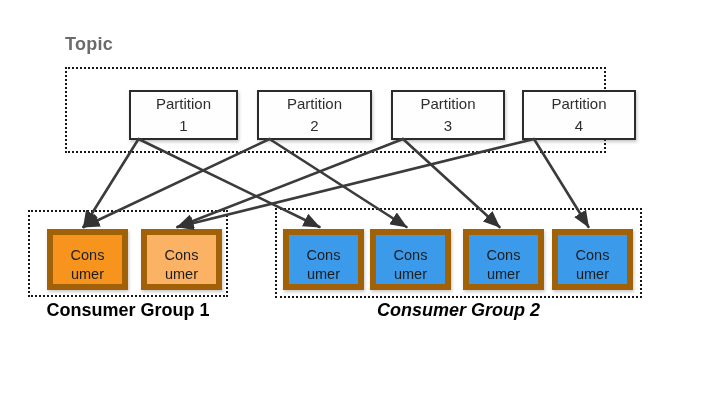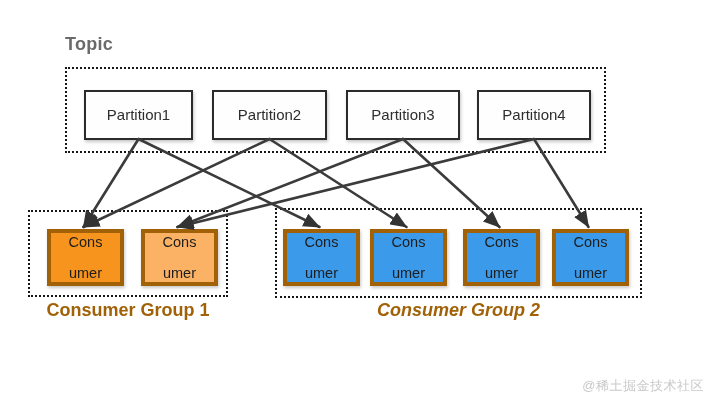--- a/index.html
+++ b/index.html
@@ -10,35 +10,35 @@
   .topic-label{
     position:absolute;left:65px;top:34px;width:541px;text-align:left;
     font-size:18px;font-weight:600;color:#6a6a6a;letter-spacing:.3px;
   }
   .dotted-box{position:absolute;border:2px dotted #161616;background:transparent;}
   #topic-box{left:65px;top:67px;width:537px;height:82px;}
   #group1-box{left:28px;top:210px;width:196px;height:83px;}
   #group2-box{left:275px;top:208px;width:363px;height:86px;}
   .partition{
     position:absolute;top:21px;height:46px;background:#fefefe;border:2px solid #2b2b2b;
-    display:flex;flex-direction:row;align-items:center;justify-content:center;
-    font-size:15px;color:#2e2e2e;line-height:1.45;box-shadow:1px 2px 3px rgba(70,70,70,.30);
+    display:flex;flex-direction:column;align-items:center;justify-content:center;
+    font-size:15px;color:#2e2e2e;line-height:1.45;box-shadow:1px 2px 3px rgba(70,70,70,.30);margin-left:45px;
   }
   #p1{left:17px;width:105px;} #p2{left:145px;width:111px;}
   #p3{left:279px;width:110px;} #p4{left:410px;width:110px;}
   .consumer{
-    position:absolute;top:17px;width:69px;height:49px;border:4px solid #a16207;
-    display:flex;flex-direction:column;align-items:center;justify-content:flex-start;
-    font-size:14.5px;color:#1d1d1d;line-height:1.3;box-shadow:1px 2px 3px rgba(70,70,70,.28);gap:12px;
+    position:absolute;top:17px;width:69px;height:49px;border:6px solid #a16207;
+    display:flex;flex-direction:column;align-items:center;justify-content:flex-end;
+    font-size:14.5px;color:#1d1d1d;line-height:1.3;box-shadow:1px 2px 3px rgba(70,70,70,.28);
   }
   #g1-c1{left:17px;} #g1-c2{left:111px;}
   #g2-c1{left:6px;top:19px;} #g2-c2{left:93px;top:19px;}
   #g2-c3{left:186px;top:19px;} #g2-c4{left:275px;top:19px;}
   .group-label{
-    position:absolute;top:300px;text-align:center;font-size:18px;font-weight:600;color:#a16207;
+    position:absolute;top:300px;text-align:center;font-size:18px;font-weight:600;color:#000000;
   }
   #group1-label{left:28px;width:200px;}
   #group2-label{left:275px;width:367px;font-style:italic;}
   #arrows{position:absolute;left:0;top:0;width:720px;height:404px;pointer-events:none;}
   #arrows line{stroke-linecap:round;}
   .watermark{
     position:absolute;right:16px;top:377px;font-size:13px;color:#c9c9c9;letter-spacing:.5px;
   }
 </style>
 </head>
@@ -109,15 +109,14 @@
   <line x1="138.5" y1="139" x2="83.5" y2="227" stroke="#3b3b3b" stroke-width="2.6" marker-end="url(#ah)"></line>
       <line x1="269.5" y1="139" x2="83.5" y2="227" stroke="#3b3b3b" stroke-width="2.6" marker-end="url(#ah)"></line>
       <line x1="403" y1="139" x2="177.5" y2="227" stroke="#3b3b3b" stroke-width="2.6" marker-end="url(#ah)"></line>
       <line x1="534" y1="139" x2="177.5" y2="227" stroke="#3b3b3b" stroke-width="2.6" marker-end="url(#ah)"></line>
       <line x1="138.5" y1="139" x2="319.5" y2="227" stroke="#3b3b3b" stroke-width="2.6" marker-end="url(#ah)"></line>
       <line x1="269.5" y1="139" x2="406.5" y2="227" stroke="#3b3b3b" stroke-width="2.6" marker-end="url(#ah)"></line>
       <line x1="403" y1="139" x2="499.5" y2="227" stroke="#3b3b3b" stroke-width="2.6" marker-end="url(#ah)"></line>
       <line x1="534" y1="139" x2="588.5" y2="227" stroke="#3b3b3b" stroke-width="2.6" marker-end="url(#ah)"></line>
     </svg>
 
-  <div class="watermark">@稀土掘金技术社区</div>
 
 </div>
 
 </body></html>

